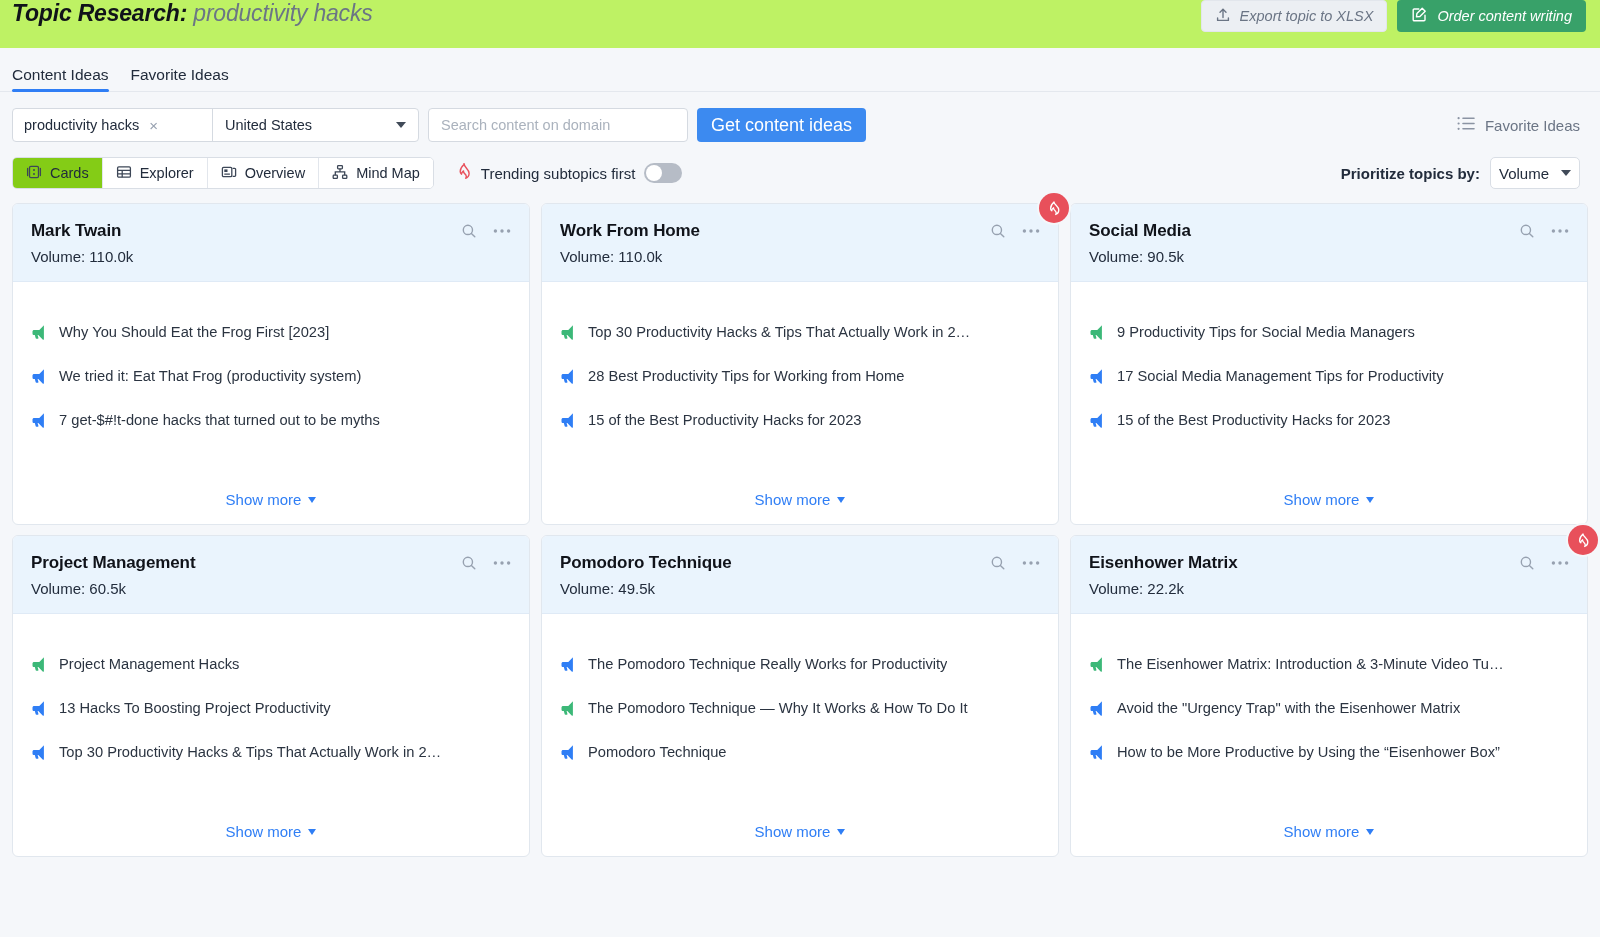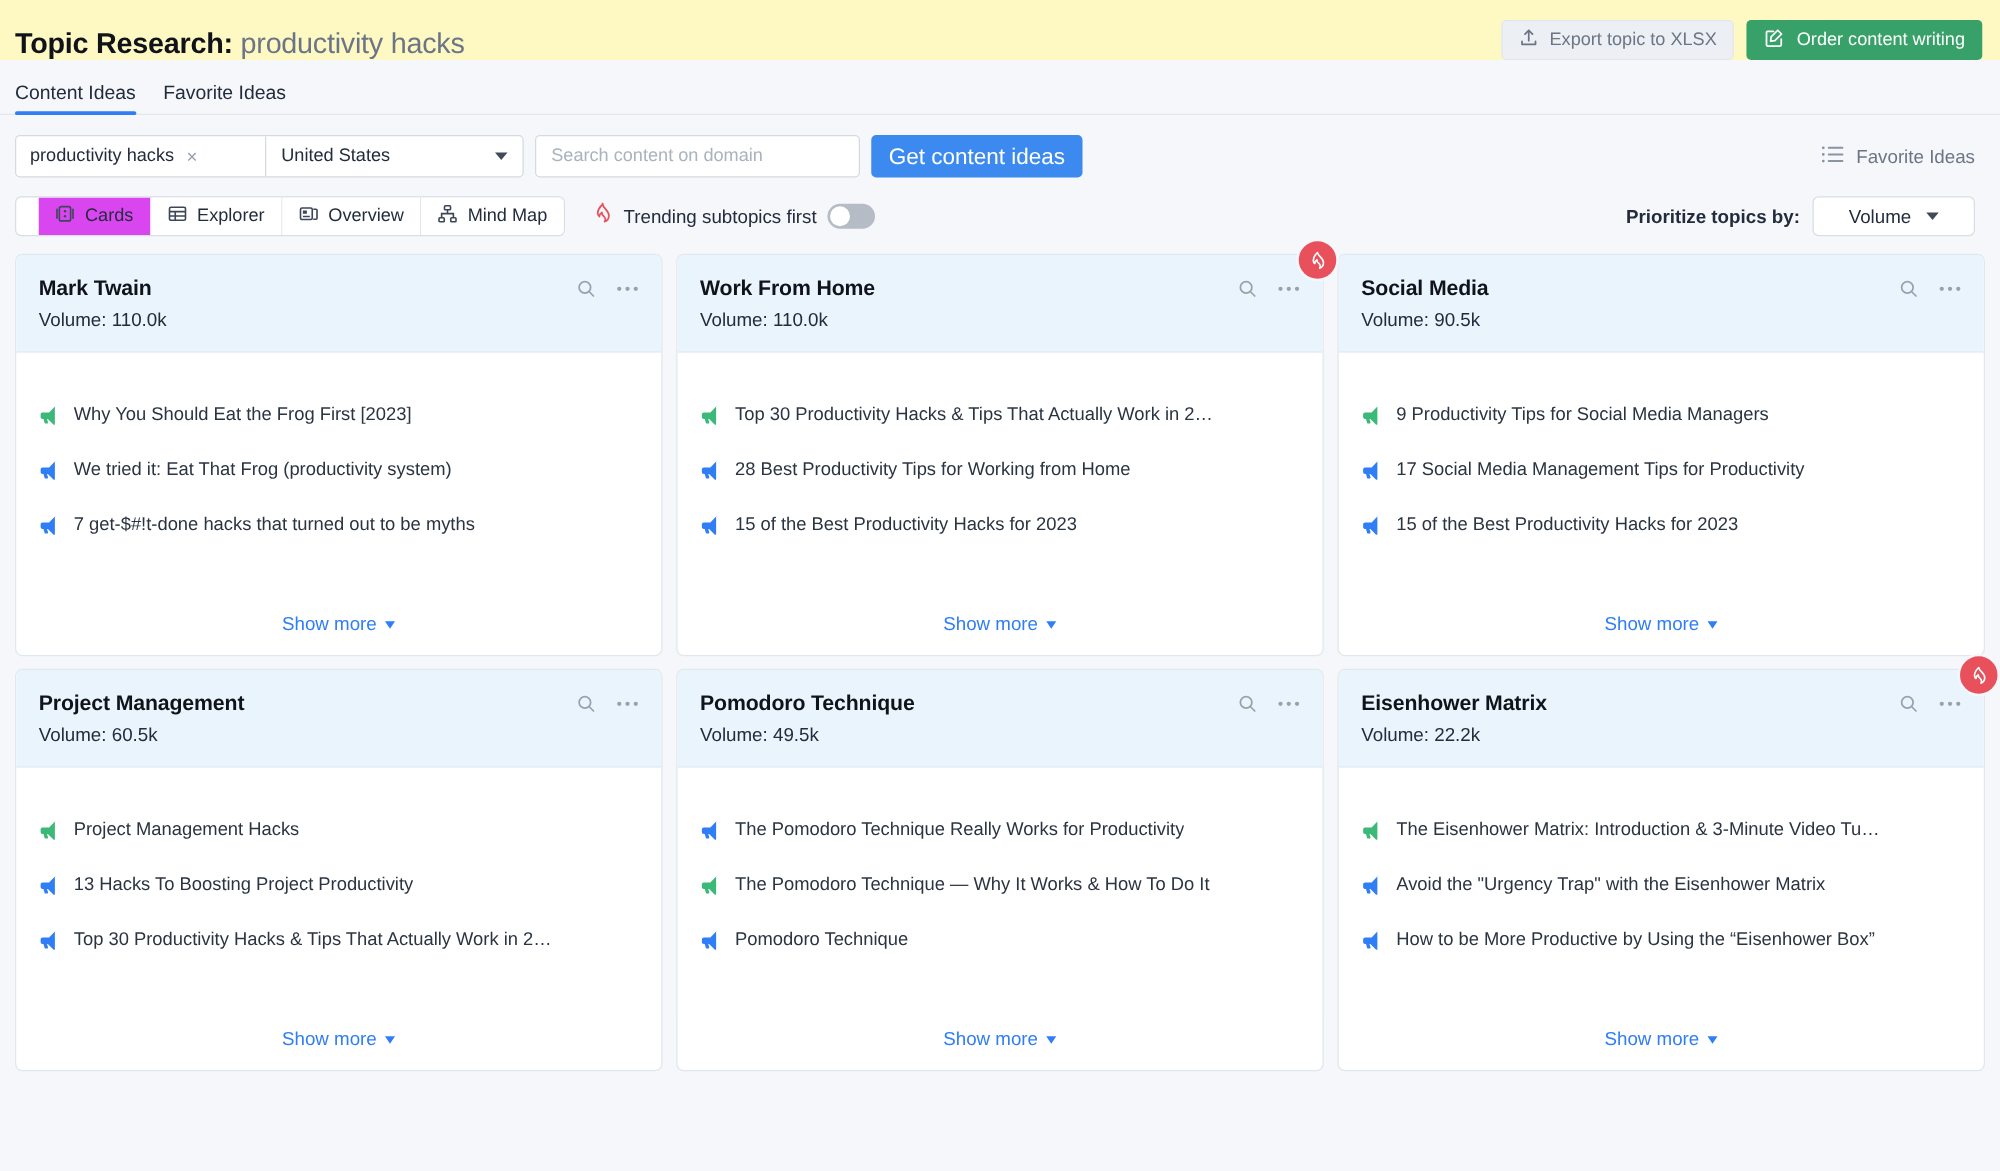--- a/index.html
+++ b/index.html
@@ -7,23 +7,24 @@
     width: 1600px; height: 937px;
     background: #f5f7fa;
     font-family: "Liberation Sans", sans-serif;
     color: #222c3c;
     overflow: hidden;
   }
 
   
   .topbar {
     height: 48px;
-    display: flex; align-items: flex-end;
+    display: flex; align-items: flex-start;
     padding: 0 14px 0 12px;
-    background: #fef9c3;
+    background: #bef264;
+    font-style: italic;
   }
   .page-title {
     font-size: 23px; font-weight: 700; color: #10131a;
     letter-spacing: -0.2px; white-space: nowrap;
   }
   .page-title .kw { font-weight: 400; color: #6b7585; }
   .topbar-actions { margin-left: auto; display: flex; align-items: center; gap: 10px; }
 
   .btn {
     display: inline-flex; align-items: center; gap: 9px;
@@ -93,40 +94,40 @@
   .segmented {
     display: flex; background: #fff; border: 1px solid #d9dee5;
     border-radius: 5px; overflow: hidden; height: 32px;
   }
   .seg {
     display: flex; align-items: center; gap: 8px;
     padding: 0 13px; font-size: 14.5px; color: #222c3c;
     border-right: 1px solid #e2e6ec; cursor: pointer; background: #fff;
   }
   .seg:last-child { border-right: none; }
-  .seg.active { background: #d946ef; margin-left: 18px; }
+  .seg.active { background: #84cc16; }
 
   .trending {
     display: flex; align-items: center; gap: 9px; margin-left: 22px;
     font-size: 15px; color: #222c3c; cursor: pointer;
   }
   .switch {
     width: 38px; height: 20px; border-radius: 10px; background: #b6bcc6;
     position: relative; flex: none; cursor: pointer;
   }
   .switch .knob {
     position: absolute; top: 2px; left: 2px; width: 16px; height: 16px;
     border-radius: 50%; background: #fff;
   }
 
   .prioritize { margin-left: auto; display: flex; align-items: center; gap: 10px; padding-right: 8px; }
   .prioritize-label { font-size: 15px; color: #222c3c; font-weight: bold; }
   .prioritize-select {
     display: flex; align-items: center; gap: 12px;
-    height: 32px; padding: 0 28px; background: #fff;
+    height: 32px; padding: 0 8px; background: #fff;
     border: 1px solid #d9dee5; border-radius: 5px;
     font-size: 15px; color: #222c3c; cursor: pointer;
   }
 
   
   .grid {
     padding: 14px 12px 0 12px;
     display: grid; grid-template-columns: repeat(3, 1fr);
     gap: 10px 11px;
   }

